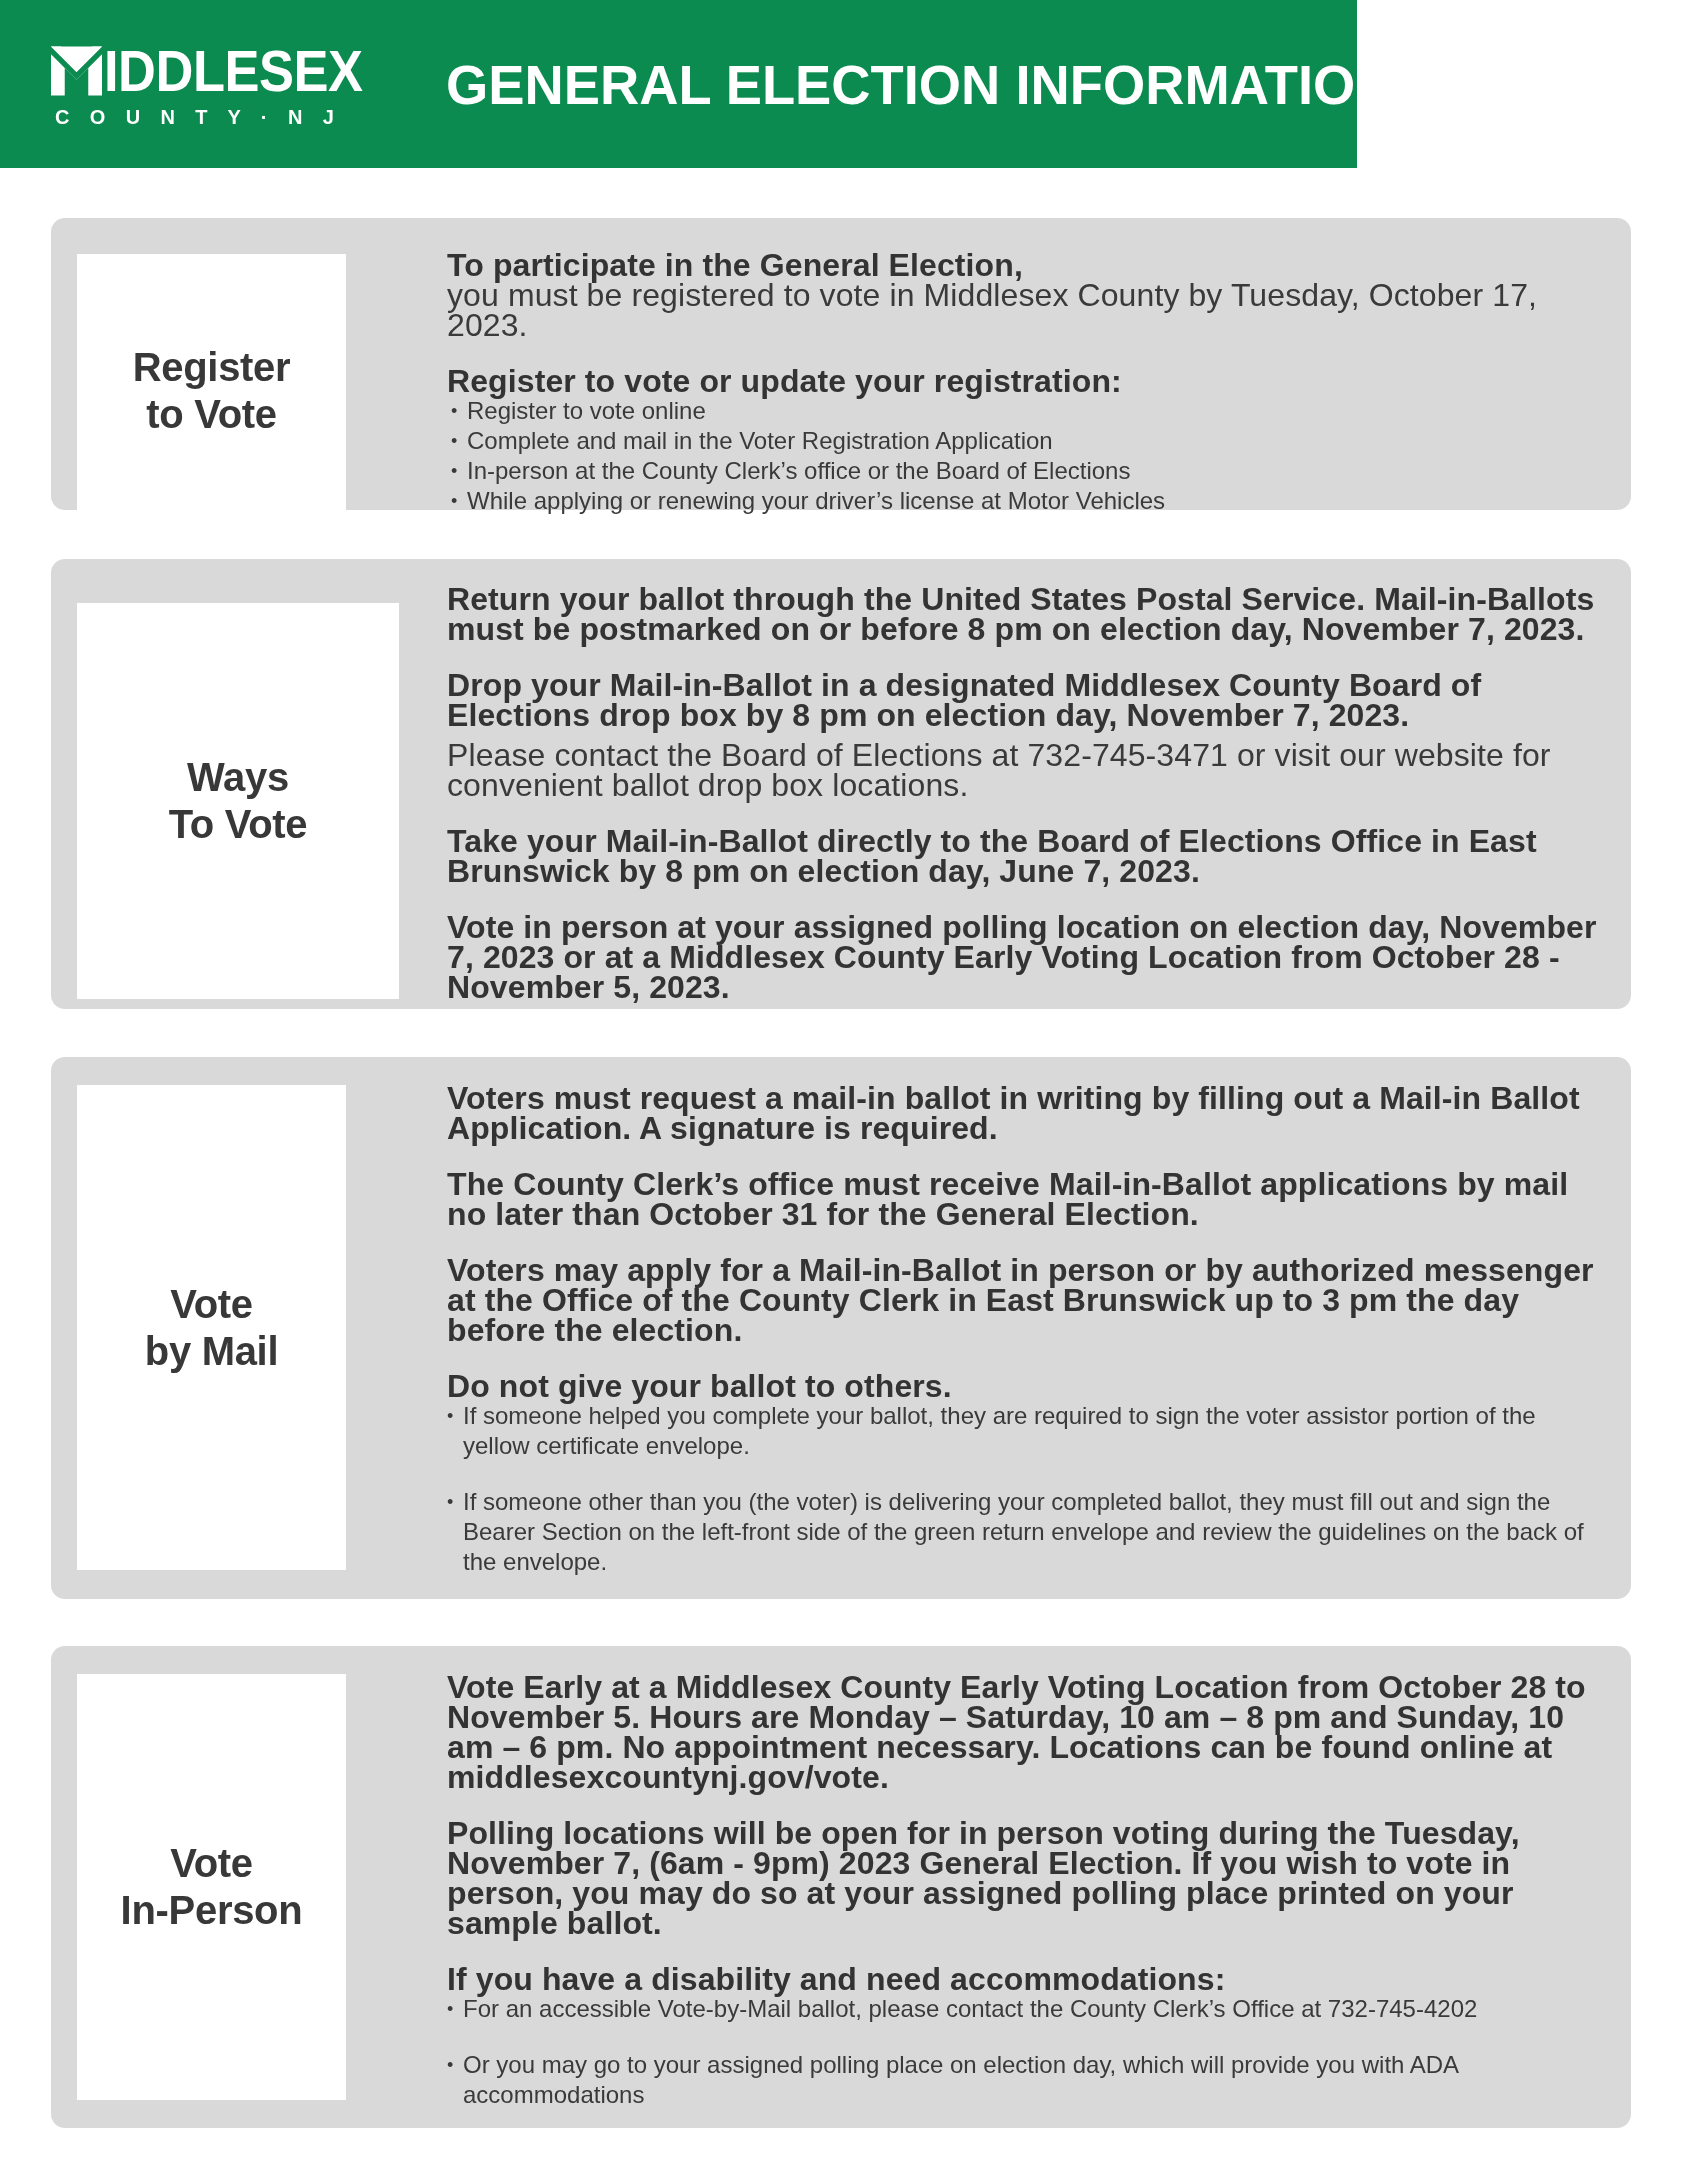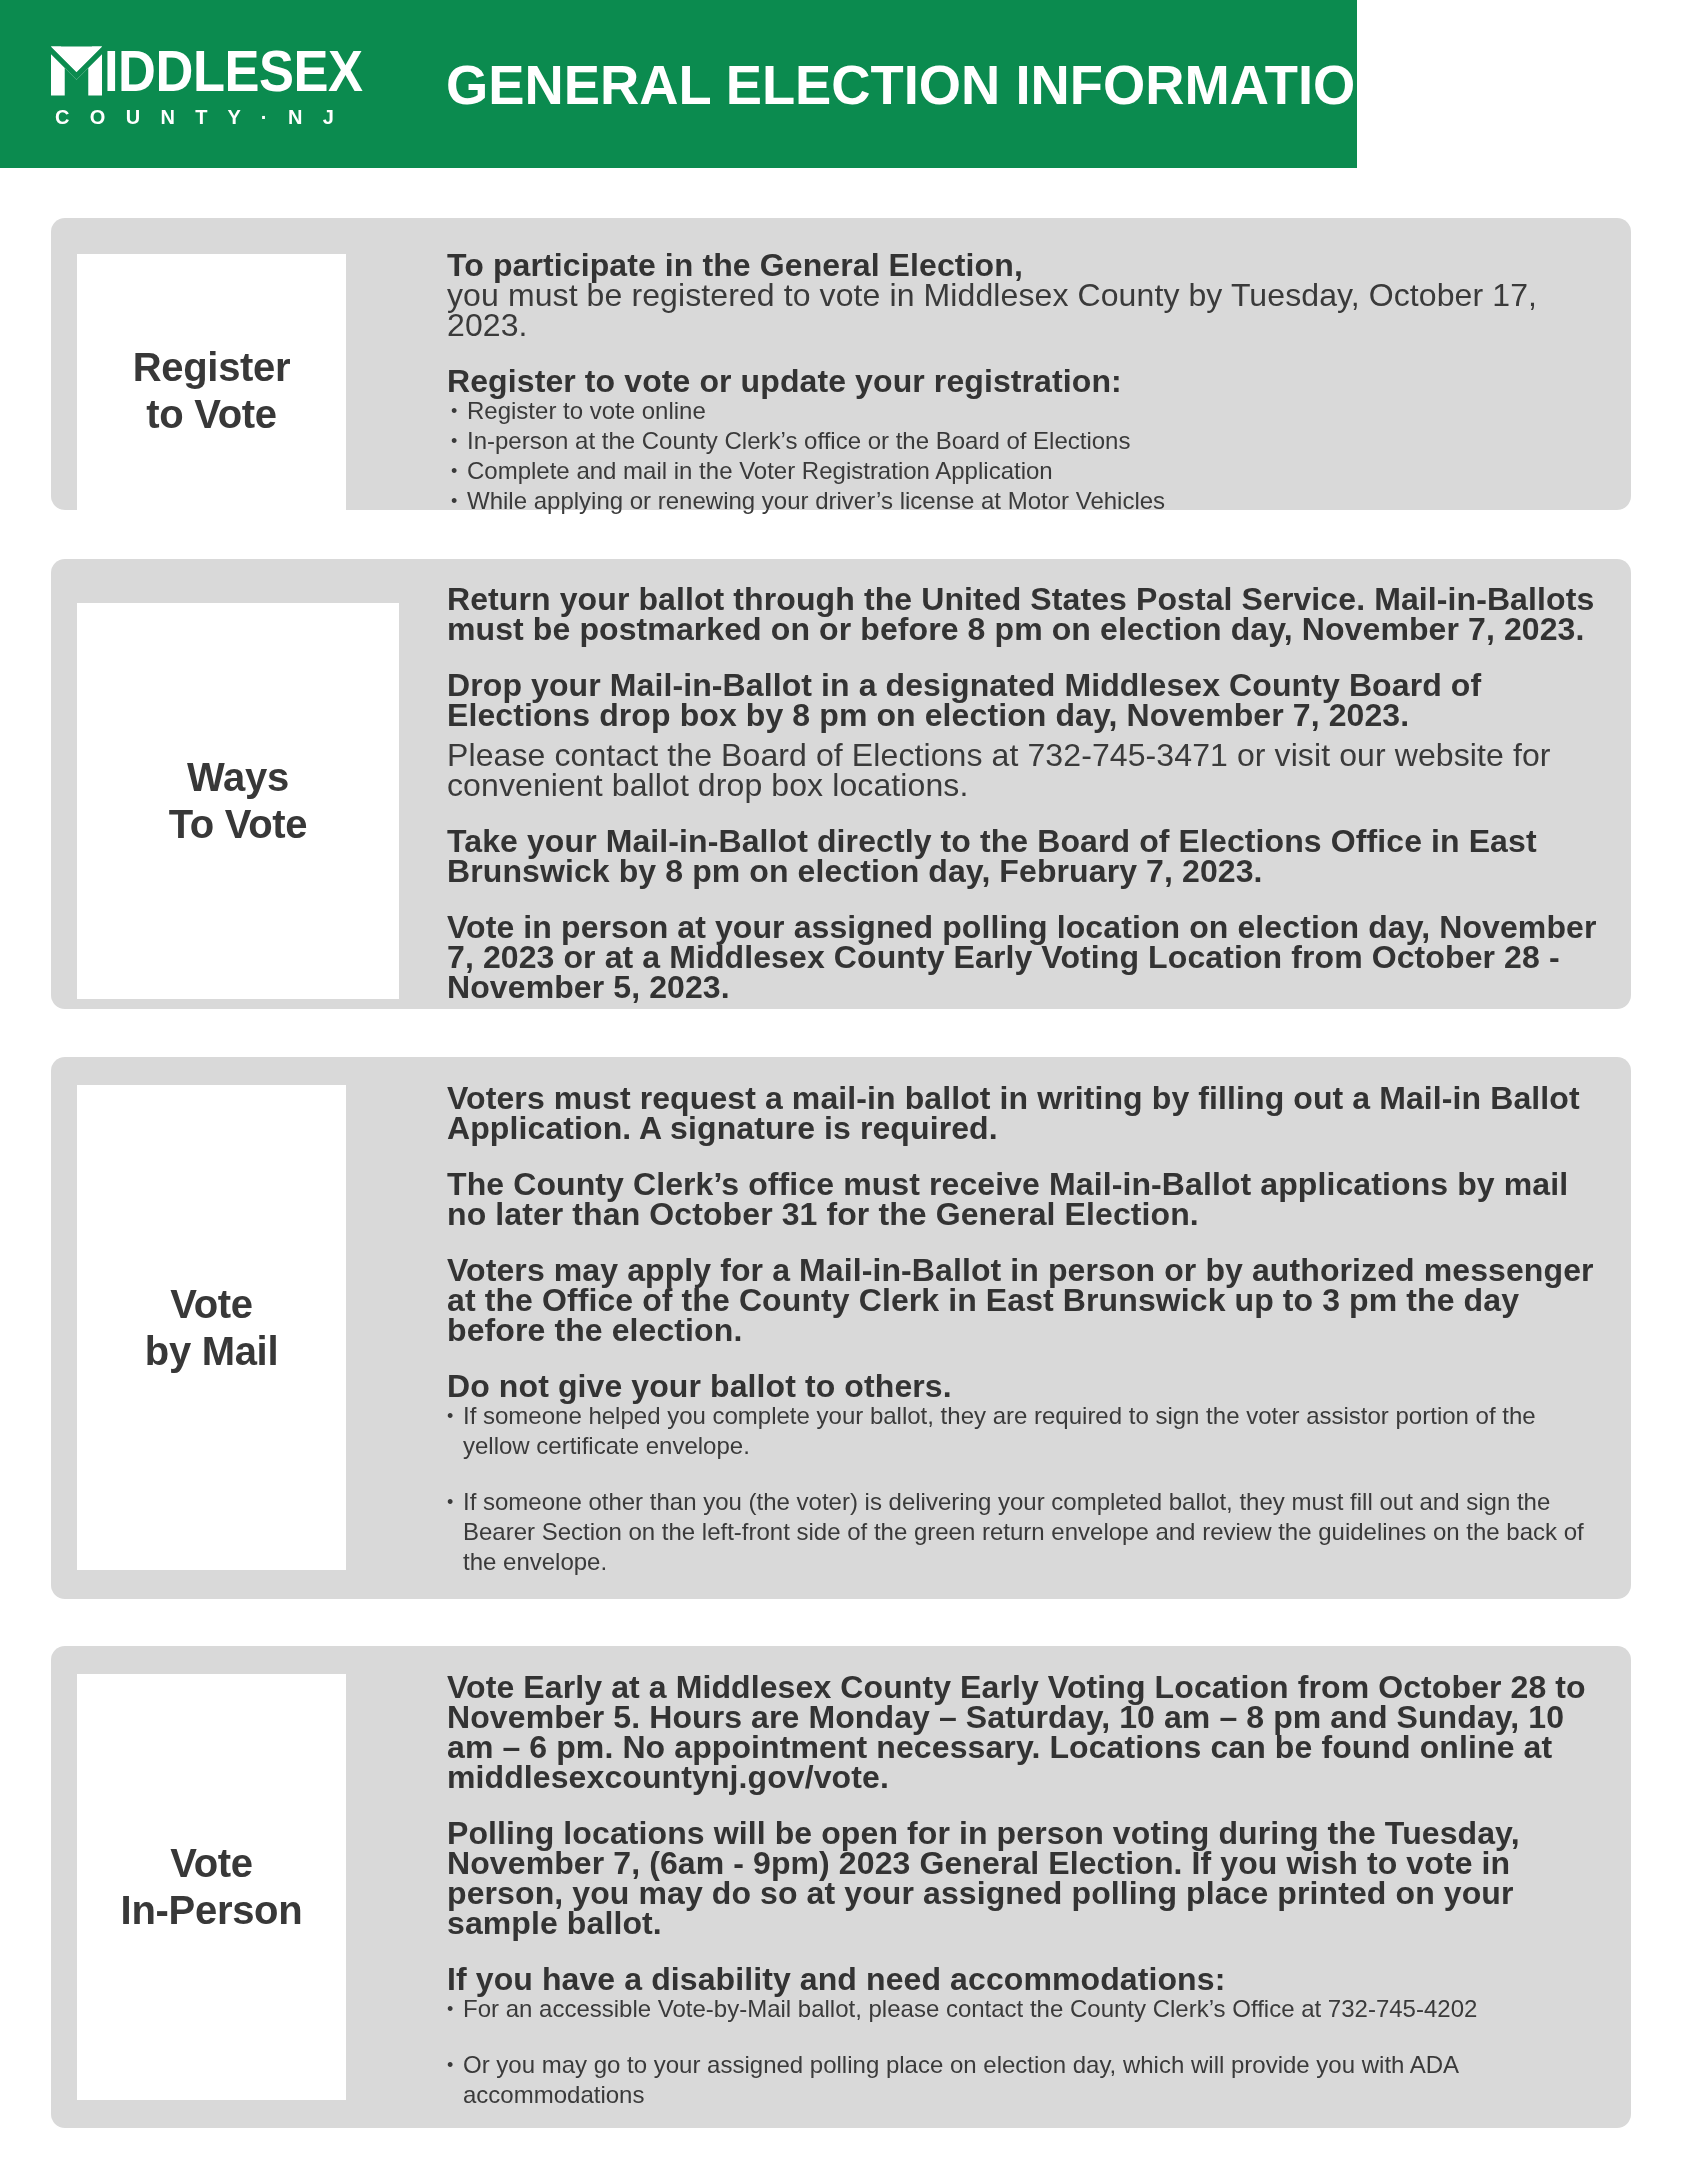--- a/index.html
+++ b/index.html
@@ -199,37 +199,37 @@
   <div class="body-col">
     <p class="para tight">
       <span class="lead-bold">To participate in the General Election,</span>
     </p>
     <p class="para">you must be registered to vote in Middlesex County by Tuesday, October 17, 2023.</p>
     <p class="para tight">
       <span class="lead-bold">Register to vote or update your registration:</span>
     </p>
     <ul class="bullets last">
       <li>Register to vote online</li>
+      <li>Complete and mail in the Voter Registration Application</li>
       <li>In-person at the County Clerk’s office or the Board of Elections</li>
-      <li>Complete and mail in the Voter Registration Application</li>
       <li>While applying or renewing your driver’s license at Motor Vehicles</li>
     </ul>
   </div>
 </div>
 
 <div class="section" id="sec-ways">
   <div class="label-box">
     <span class="label-text">Ways
 To Vote</span>
   </div>
   <div class="body-col">
     <p class="para bold">Return your ballot through the United States Postal Service. Mail-in-Ballots must be postmarked on or before 8 pm on election day, November 7, 2023.</p>
     <p class="para bold gap-sm">Drop your Mail-in-Ballot in a designated Middlesex County Board of Elections drop box by 8 pm on election day, November 7, 2023.</p>
     <p class="para">Please contact the Board of Elections at 732-745-3471 or visit our website for convenient ballot drop box locations.</p>
-    <p class="para bold">Take your Mail-in-Ballot directly to the Board of Elections Office in East Brunswick by 8 pm on election day, February 7, 2023.</p>
+    <p class="para bold">Take your Mail-in-Ballot directly to the Board of Elections Office in East Brunswick by 8 pm on election day, June 7, 2023.</p>
     <p class="para bold">Vote in person at your assigned polling location on election day, November 7, 2023 or at a Middlesex County Early Voting Location from October 28 - November 5, 2023.</p>
   </div>
 </div>
 
 <div class="section" id="sec-mail">
   <div class="label-box">
     <span class="label-text">Vote
 by Mail</span>
   </div>
   <div class="body-col">

